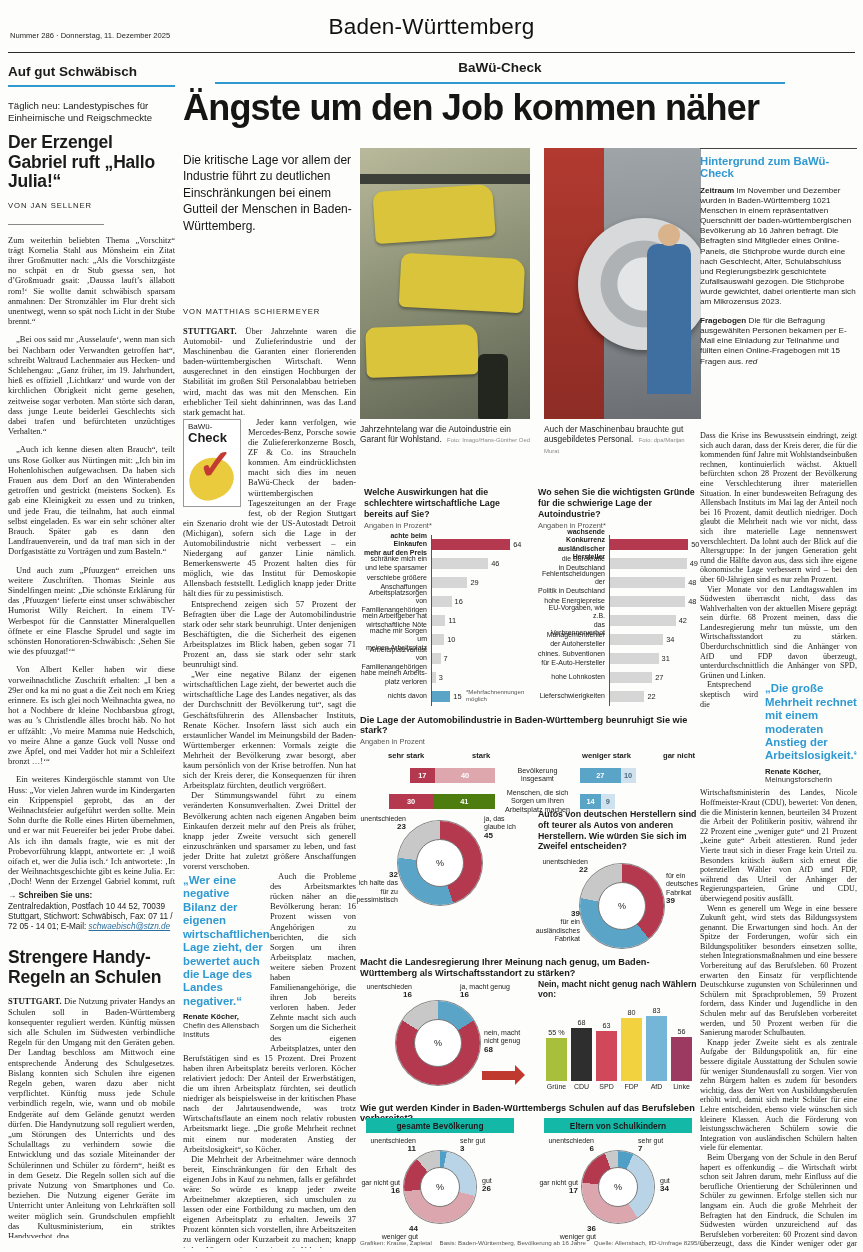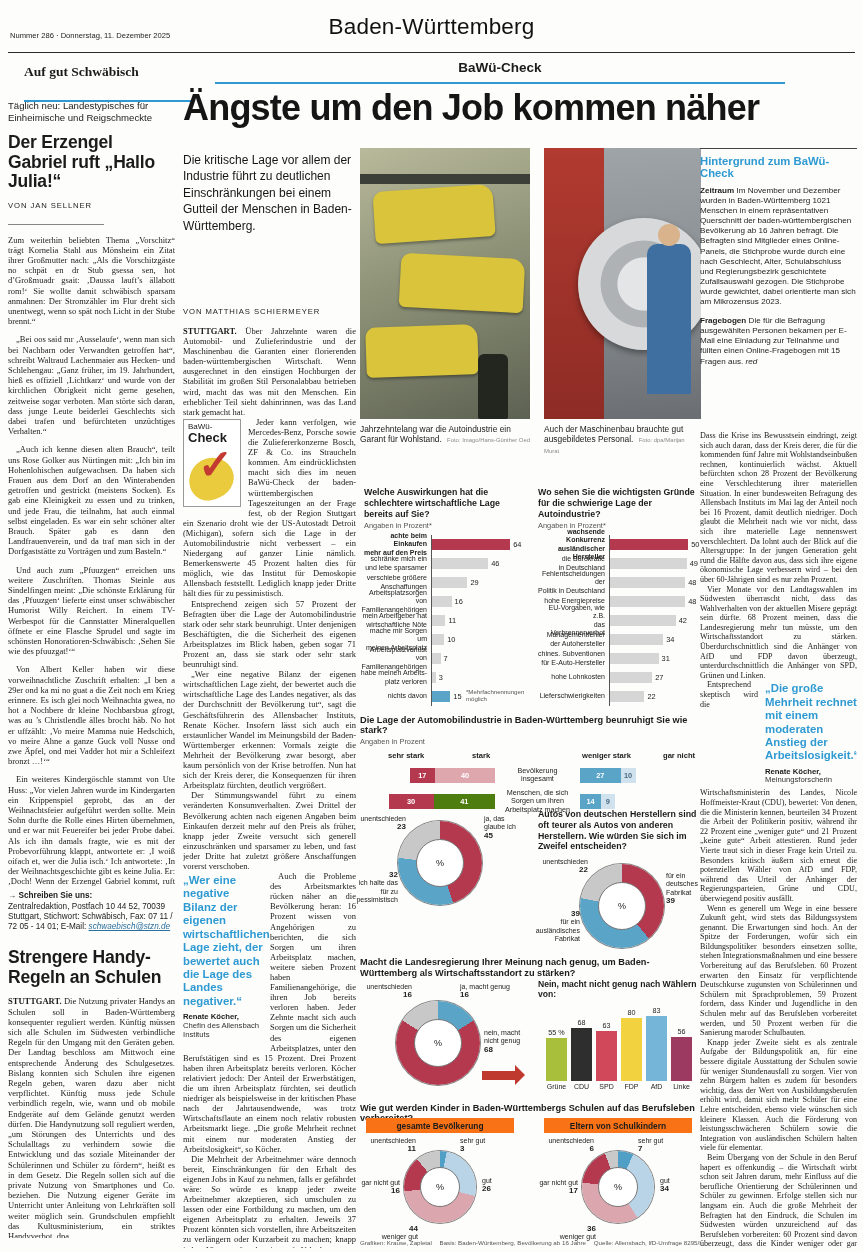--- a/index.html
+++ b/index.html
@@ -4,22 +4,22 @@
 <style>
   html,body{margin:0;padding:0;background:#fff;}
   .page{position:relative;width:863px;height:1252px;background:#fdfdfc;overflow:hidden;
         font-family:"Liberation Serif",serif;color:#1b1b1b;}
   
   .edition{position:absolute;left:10px;top:31px;font-family:"Liberation Sans",sans-serif;font-size:7.6px;color:#222;}
   .section-title{position:absolute;left:0;top:14px;width:100%;text-align:center;
       font-family:"Liberation Sans",sans-serif;font-size:22.5px;letter-spacing:.2px;color:#111;}
   .header-rule{position:absolute;left:8px;right:8px;top:52px;border-top:1.4px solid #2a2a2a;}
   
-  .kicker-left{position:absolute;left:24px;top:64px;width:167px;font-family:Liberation Serif, serif;
-      font-weight:700;font-size:13.5px;padding-bottom:20px;border-bottom:2.5px solid #2f9ad2;}
+  .kicker-left{position:absolute;left:8px;top:64px;width:167px;font-family:Liberation Sans, sans-serif;
+      font-weight:700;font-size:13.5px;padding-bottom:6px;border-bottom:2.5px solid #2f9ad2;}
   .kicker-main{position:absolute;left:215px;top:60px;width:570px;text-align:center;
       font-family:"Liberation Sans",sans-serif;font-weight:700;font-size:13.5px;
       padding-bottom:7px;border-bottom:2.5px solid #2f9ad2;}
   
   .leftcol{position:absolute;left:8px;top:100px;width:167px;}
   .teaser{font-family:"Liberation Sans",sans-serif;font-size:9.6px;line-height:12px;color:#222;margin-bottom:9px;}
   .lh1{font-family:"Liberation Sans",sans-serif;font-weight:700;font-size:17.5px;line-height:19.5px;
        letter-spacing:-.2px;margin-bottom:9px;}
   .byline{font-family:"Liberation Sans",sans-serif;font-size:7.7px;letter-spacing:.9px;text-transform:uppercase;
        color:#222;border-bottom:1px solid #888;width:96px;padding-bottom:14px;margin-bottom:10px;}
@@ -147,21 +147,21 @@
   .pt{font-weight:700;font-size:8.6px;line-height:10.4px;}
   .vbars{display:flex;align-items:flex-end;gap:4px;margin-top:6px;padding-left:8px;}
   .vcol{display:flex;flex-direction:column;align-items:center;width:21px;}
   .vval{font-size:7.2px;margin-bottom:1px;}
   .vbar{width:21px;}
   .vlab{font-size:7px;margin-top:2px;}
   .schools{position:absolute;top:640px;left:0;width:341px;}
   .sc-t{font-weight:700;font-size:9.2px;}
   .panel{position:absolute;top:15px;width:160px;}
   #pan1{left:0;} #pan2{left:178px;}
-  .chip{background:#f97316;font-weight:700;font-size:8.4px;text-align:center;padding:2.5px 0;width:148px;margin:0 auto;}
+  .chip{background:#14b8a6;font-weight:700;font-size:8.4px;text-align:center;padding:2.5px 0;width:148px;margin:0 auto;}
   .parea{position:relative;height:112px;margin-top:4px;}
   .r72{width:72px;height:72px;left:44px;top:14px;} .r72 .hole{left:16px;top:16px;width:38px;height:38px;}
   .sun{left:2px;top:0;width:54px;text-align:right;}
   .ssg{left:100px;top:0;width:32px;}
   .sg{left:122px;top:40px;width:26px;}
   .swg{left:12px;top:88px;width:46px;text-align:right;}
   .sgn{left:0;top:42px;width:40px;text-align:right;}
   .g-footer{position:absolute;top:776px;left:0;width:341px;display:flex;justify-content:space-between;
       font-size:6.2px;color:#555;}
 </style>

